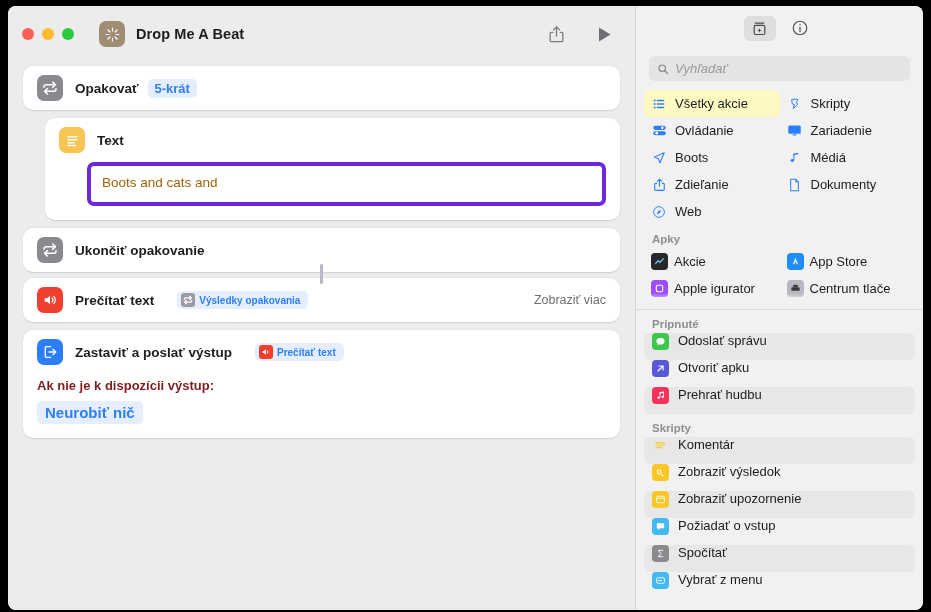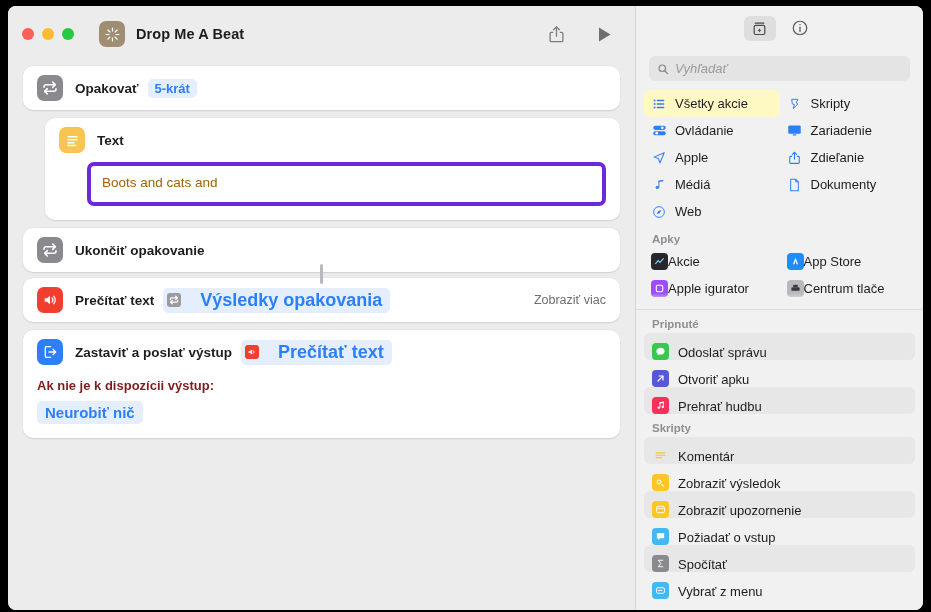--- a/index.html
+++ b/index.html
@@ -62,23 +62,23 @@
   .ic-blue { background: #2d7ff9; }
 
   .alabel { margin-left: 12px; font-size: 13.5px; font-weight: bold; color: #1d1d1f; white-space: nowrap; }
 
   .pill {
     margin-left: 9px; background: #e5eefc; color: #2d7ff9;
     font-size: 13px; font-weight: bold; border-radius: 5px;
     padding: 2px 7px; white-space: nowrap;
   }
   .token {
-    margin-left: 9px; background: #e5eefc; color: #2d7ff9;
-    font-size: 18px; font-weight: bold; border-radius: 5px;
-    padding: 2px 8px 2px 4px; display: inline-flex; align-items: center; gap: 19px;
+    margin-left: 23px; background: #e5eefc; color: #2d7ff9;
+    font-size: 10px; font-weight: bold; border-radius: 5px;
+    padding: 2px 8px 2px 4px; display: inline-flex; align-items: center; gap: 4px;
     white-space: nowrap;
   }
   .tok-ic { width: 14px; height: 14px; border-radius: 3px; display: flex; align-items: center; justify-content: center; flex: 0 0 14px; }
   .tok-gray { background: #9a9aa0; }
   .tok-red { background: #f03e2f; }
 
   .row-end { margin-left: auto; font-size: 12.5px; color: #6e6e73; }
 
   .textbody { padding: 0 14px 14px 42px; }
   .textfield {
@@ -126,35 +126,35 @@
     padding: 0 7px; border-radius: 6px; font-size: 13px; color: #1d1d1f;
   }
   .cat.sel { background: #fef9c3; }
   .cat .cic { width: 16px; display: flex; justify-content: center; flex: 0 0 16px; }
 
   .seclabel { font-size: 11.5px; color: #8e8e93; padding: 8px 16px 3px 16px; font-weight: bold; }
 
   .applist { padding: 0 8px; }
   .approw { display: grid; grid-template-columns: 1fr 1fr; }
   .app {
-    display: flex; align-items: center; gap: 0; height: 27px;
+    display: flex; align-items: center; gap: 6px; height: 27px;
     padding: 0 7px; font-size: 13px; color: #1d1d1f; overflow: hidden; white-space: nowrap;
   }
   .appic { width: 17px; height: 17px; border-radius: 4px; flex: 0 0 17px; display:flex;align-items:center;justify-content:center; }
 
   .fade {
     position: absolute; left: 0; right: 0; top: 287px; height: 14px;
     background: linear-gradient(to bottom, rgba(241,241,241,0), #f1f1f1 70%);
     pointer-events: none; z-index: 3;
   }
   .divline { height: 1px; background: #dcdcdc; margin: 0 0 0 0; }
 
   .pinned, .scripts { padding: 0 8px; }
   .listrow {
-    display: flex; align-items: flex-end; gap: 9px; height: 27px;
+    display: flex; align-items: flex-start; gap: 9px; height: 27px;
     padding: 0 8px; border-radius: 6px; font-size: 13px; color: #1d1d1f;
   }
   .listrow.alt { background: #e7e7e7; }
   .listic { width: 17px; height: 17px; border-radius: 4px; flex: 0 0 17px; display:flex;align-items:center;justify-content:center; }
 
   .g-green { background: #3ac74b; }
   .g-indigo { background: #5757d8; }
   .g-pink { background: #f6325c; }
   .g-yellow { background: #fcc627; }
   .g-cyan { background: #44b8f0; }
@@ -376,41 +376,41 @@
           </svg>
         </span>
         <span>Zariadenie</span>
       </div>
       <div class="cat">
         <span class="cic">
           <svg width="14" height="14" viewBox="0 0 24 24" fill="none" stroke="#2d7ff9" stroke-width="1.8" stroke-linejoin="round">
             <path d="M21 3L3.5 10.5l7.5 2.5 2.5 7.5z"></path>
           </svg>
         </span>
-        <span>Apple</span>
+        <span>Boots</span>
+      </div>
+      <div class="cat">
+        <span class="cic">
+          <svg width="13" height="13" viewBox="0 0 24 24" fill="#2d7ff9">
+            <path d="M10 5l9-2v3l-9 2z"></path>
+              <rect x="10" y="5" width="1.8" height="12"></rect>
+            <ellipse cx="8" cy="17.5" rx="3.2" ry="2.6"></ellipse>
+          </svg>
+        </span>
+        <span>Médiá</span>
       </div>
       <div class="cat">
         <span class="cic">
           <svg width="13" height="14" viewBox="0 0 20 22" fill="none" stroke="#2d7ff9" stroke-width="1.7" stroke-linecap="round" stroke-linejoin="round">
             <path d="M5.5 8.5H4a1.5 1.5 0 0 0-1.5 1.5v8A1.5 1.5 0 0 0 4 19.5h12a1.5 1.5 0 0 0 1.5-1.5v-8A1.5 1.5 0 0 0 16 8.5h-1.5"></path>
             <line x1="10" y1="2" x2="10" y2="13"></line>
               <polyline points="6.6,5.4 10,2 13.4,5.4"></polyline>
           </svg>
         </span>
         <span>Zdieľanie</span>
-      </div>
-      <div class="cat">
-        <span class="cic">
-          <svg width="13" height="13" viewBox="0 0 24 24" fill="#2d7ff9">
-            <path d="M10 5l9-2v3l-9 2z"></path>
-              <rect x="10" y="5" width="1.8" height="12"></rect>
-            <ellipse cx="8" cy="17.5" rx="3.2" ry="2.6"></ellipse>
-          </svg>
-        </span>
-        <span>Médiá</span>
       </div>
       <div class="cat">
         <span class="cic">
           <svg width="13" height="14" viewBox="0 0 20 22" fill="none" stroke="#2d7ff9" stroke-width="1.6" stroke-linejoin="round">
             <path d="M4 2h8l4 4v14H4z"></path>
               <polyline points="12,2 12,6 16,6"></polyline>
           </svg>
         </span>
         <span>Dokumenty</span>
       </div>

